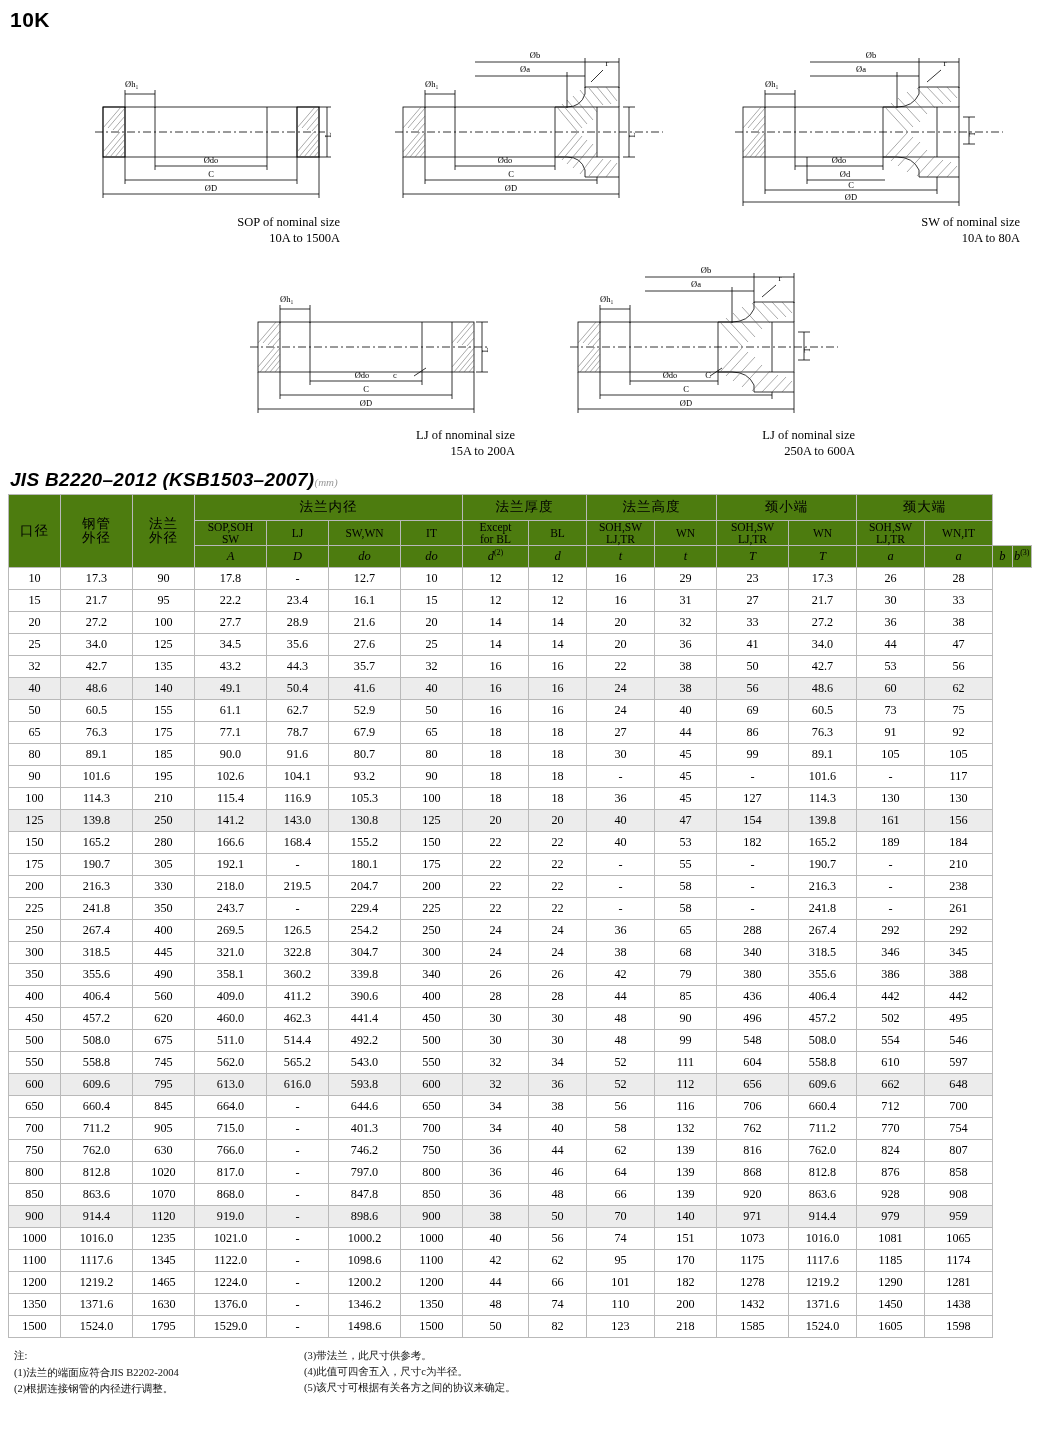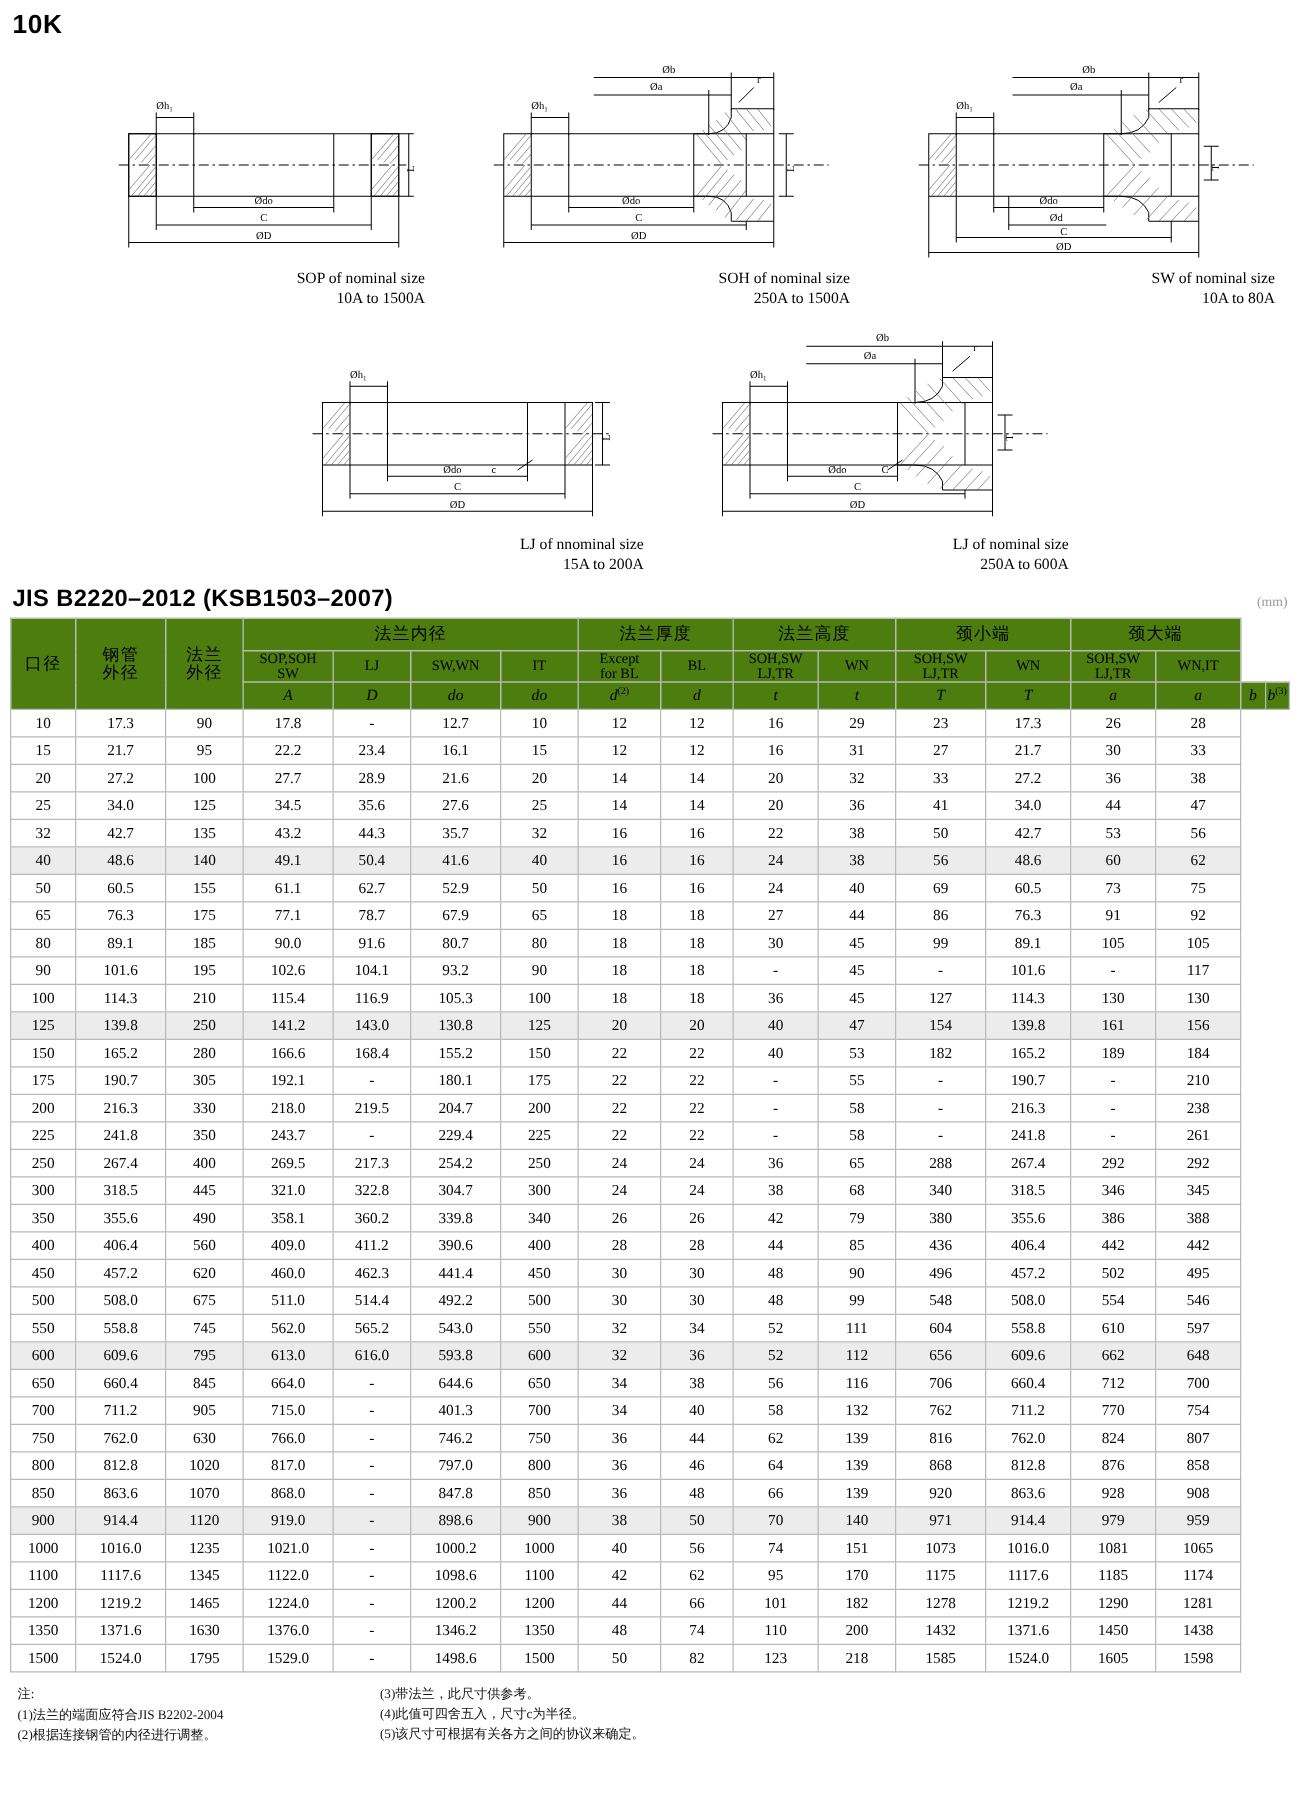--- a/index.html
+++ b/index.html
@@ -30,22 +30,23 @@
     font-size:12.5px;
     line-height:1.28;
     margin-top:2px;
     white-space:pre-line;
   }
   .fig svg{display:block;margin:0 auto;}
   .dim{font-family:"Liberation Serif", serif;font-size:8.5px;}
 
   
   .std-line{
-    display:flex;align-items:flex-end;justify-content:space-between;
+    display:flex;align-items:flex-end;
     padding:10px 10px 3px 10px;
+    font-style:italic;
   }
   .std-title{
     font-family:"Liberation Sans", sans-serif;
     font-size:19px;font-weight:700;letter-spacing:.3px;
   }
   .unit{font-family:"Liberation Serif", serif;font-size:11px;color:#9a9a9a;padding-bottom:3px;}
 
   
   table.spec{
     border-collapse:collapse;
@@ -235,22 +236,20 @@
           </g>
           <text class="dim" x="190" y="26" text-anchor="middle">Øb</text>
           <text class="dim" x="180" y="40" text-anchor="middle">Øa</text>
           <text class="dim" x="262" y="34" text-anchor="middle">r</text>
           <text class="dim" x="80" y="55" text-anchor="start">Øh₁</text>
           <text class="dim" x="160" y="131" text-anchor="middle">Ødo</text>
           <text class="dim" x="166" y="145" text-anchor="middle">C</text>
           <text class="dim" x="166" y="159" text-anchor="middle">ØD</text>
           <text class="dim" x="290" y="103" text-anchor="middle" transform="rotate(-90 290 103)">L</text>
         </svg>
-        <div class="caption">SOH of nominal size
-250A to 1500A</div>
       </div>
 
       <div class="fig" style="width:340px;">
         <svg width="330" height="180" viewBox="0 0 330 180">
           <g stroke="#000" fill="none" stroke-width="0.8">
             <rect x="58" y="75" width="216" height="50"></rect>
             <line x1="80" y1="75" x2="80" y2="125"></line>
             <line x1="252" y1="75" x2="252" y2="125"></line>
             <line x1="110" y1="75" x2="110" y2="125"></line>
             <path d="M198 75 L212 75 Q228 75 234 62 L234 55 L274 55 L274 75"></path>
@@ -808,21 +807,21 @@
           <td>-</td>
           <td>241.8</td>
           <td>-</td>
           <td>261</td>
         </tr>
         <tr>
           <td>250</td>
           <td>267.4</td>
           <td>400</td>
           <td>269.5</td>
-          <td>217.3</td>
+          <td>126.5</td>
           <td>254.2</td>
           <td>250</td>
           <td>24</td>
           <td>24</td>
           <td>36</td>
           <td>65</td>
           <td>288</td>
           <td>267.4</td>
           <td>292</td>
           <td>292</td>

